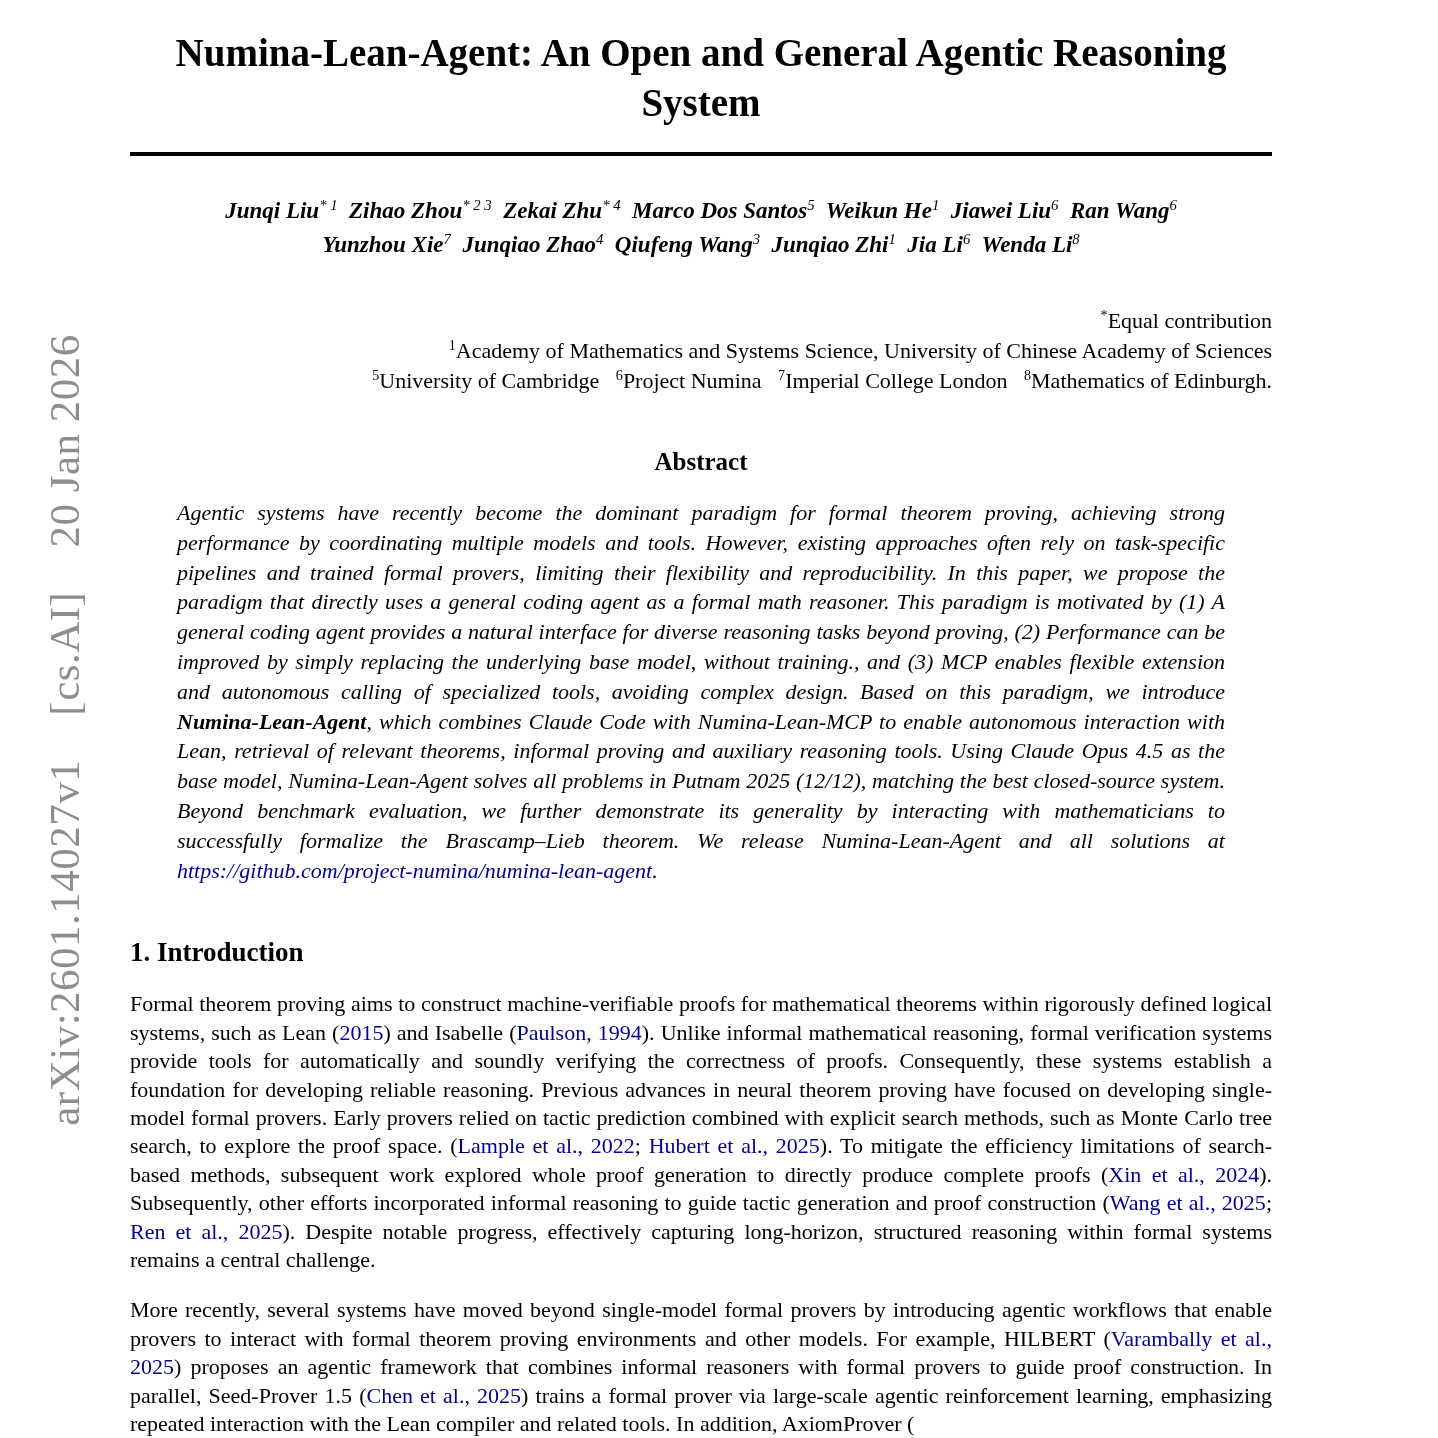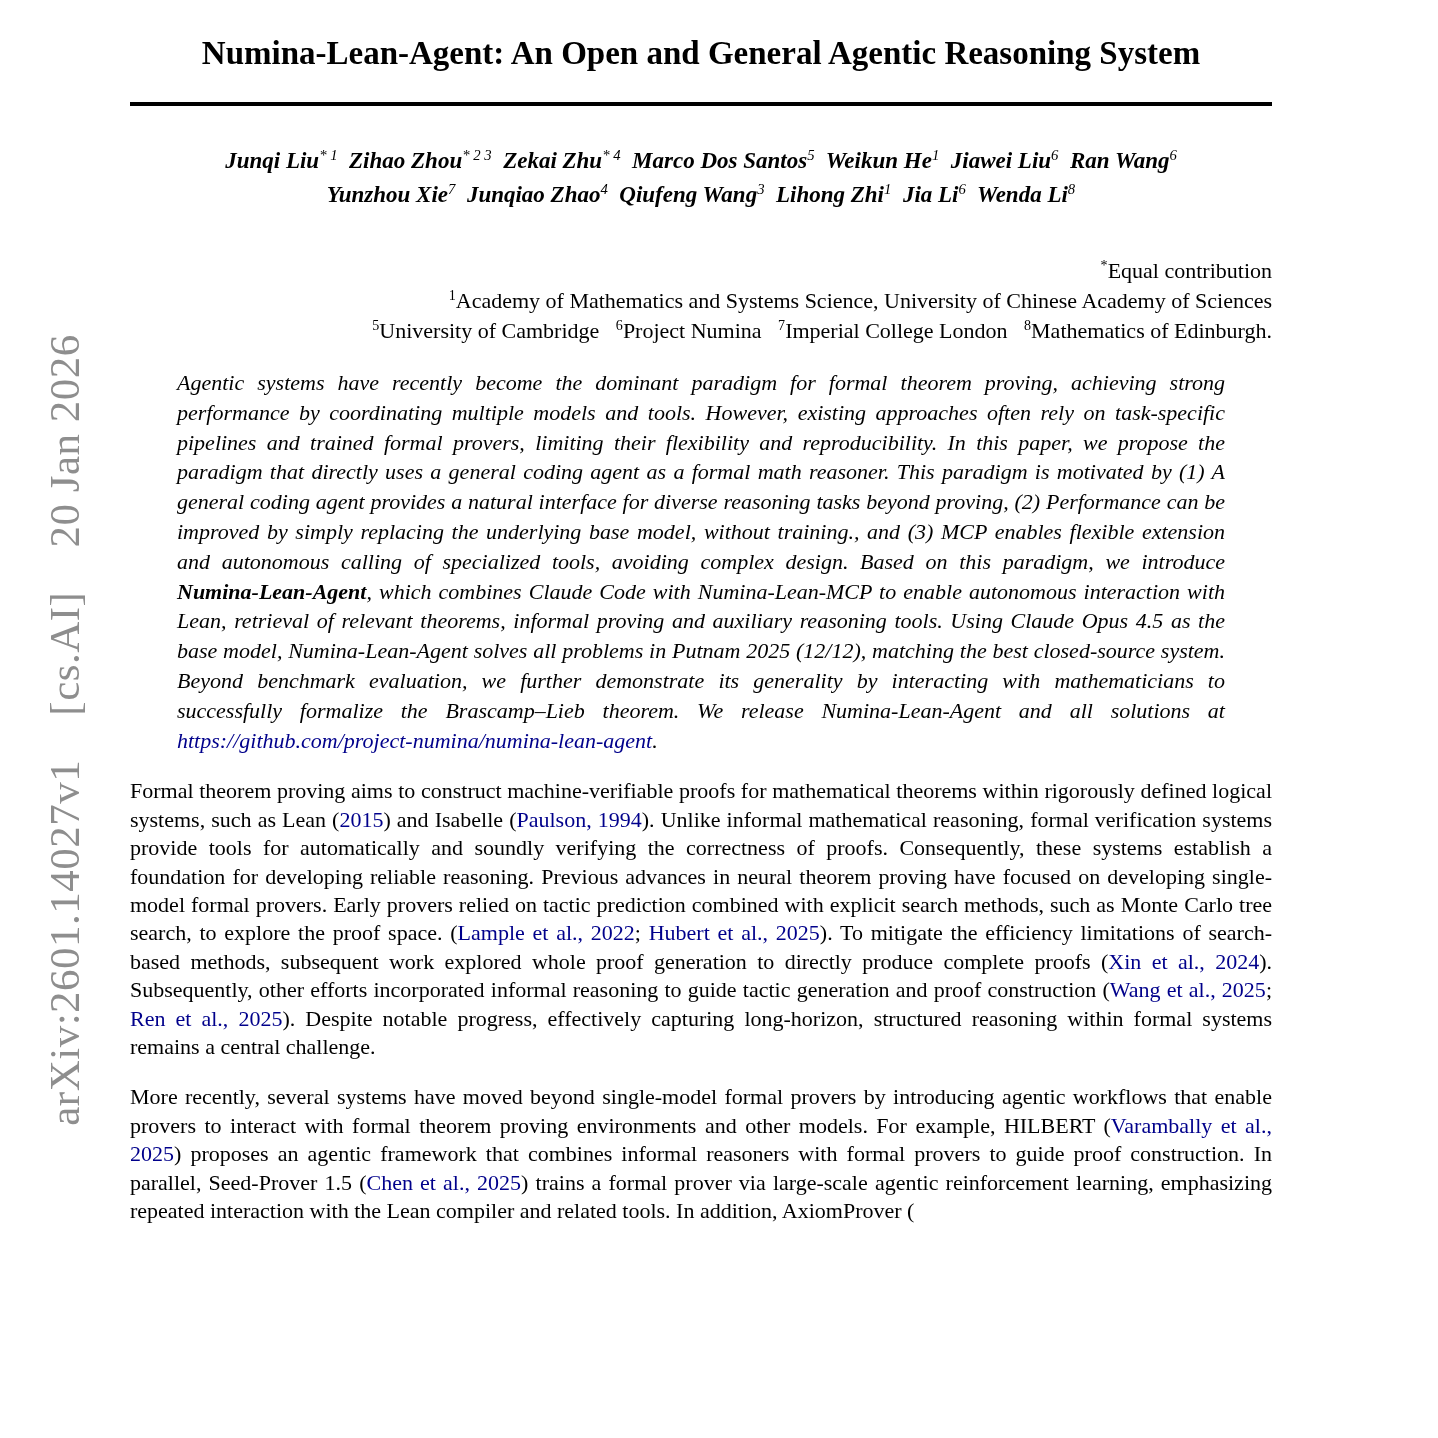--- a/index.html
+++ b/index.html
@@ -28,21 +28,21 @@
     transform:translate(-50%,-50%) rotate(-90deg);
     transform-origin:center center;
     white-space:nowrap;
     font-size:43px;
     color:var(--sidebar);
     letter-spacing:0.5px;
   }
   .title{
     margin:28px 0 0 0;
     text-align:center;
-    font-size:33px;
+    font-size:39px;
     font-weight:bold;
     line-height:50px;
   }
   .title-rule{
     border:none;
     border-top:4px solid #000;
     margin:24px 0 0 0;
     width:100%;
   }
   .authors{
@@ -106,27 +106,29 @@
 <div class="page">
 
   <h1 class="title">
     <span>Numina-Lean-Agent: An Open and General Agentic Reasoning System</span><br>
   </h1>
 
   <hr class="title-rule">
 
   <div class="authors">
     <div class="authors-line"><span class="b">Junqi Liu</span><sup>* 1</sup><span>  </span><span class="b">Zihao Zhou</span><sup>* 2 3</sup><span>  </span><span class="b">Zekai Zhu</span><sup>* 4</sup><span>  </span><span class="b">Marco Dos Santos</span><sup>5</sup><span>  </span><span class="b">Weikun He</span><sup>1</sup><span>  </span><span class="b">Jiawei Liu</span><sup>6</sup><span>  </span><span class="b">Ran Wang</span><sup>6</sup></div>
-    <div class="authors-line"><span class="b">Yunzhou Xie</span><sup>7</sup><span>  </span><span class="b">Junqiao Zhao</span><sup>4</sup><span>  </span><span class="b">Qiufeng Wang</span><sup>3</sup><span>  </span><span class="b">Lihong Zhi</span><sup>1</sup><span>  </span><span class="b">Jia Li</span><sup>6</sup><span>  </span><span class="b">Wenda Li</span><sup>8</sup></div>
+    <div class="authors-line"><span class="b">Yunzhou Xie</span><sup>7</sup><span>  </span><span class="b">Junqiao Zhao</span><sup>4</sup><span>  </span><span class="b">Qiufeng Wang</span><sup>3</sup><span>  </span><span class="b">Junqiao Zhi</span><sup>1</sup><span>  </span><span class="b">Jia Li</span><sup>6</sup><span>  </span><span class="b">Wenda Li</span><sup>8</sup></div>
   </div>
 
   <div class="affils">
     <div class="affil-line"><sup>*</sup><span>Equal contribution</span></div>
     <div class="affil-line"><sup>1</sup><span>Academy of Mathematics and Systems Science, University of Chinese Academy of Sciences</span></div>
     <div class="affil-line"><sup>5</sup><span>University of Cambridge   </span><sup>6</sup><span>Project Numina   </span><sup>7</sup><span>Imperial College London   </span><sup>8</sup><span>Mathematics of Edinburgh.</span></div>
   </div>
 
+  <div class="abstract-heading">Abstract</div>
   <div class="abstract-body"><span>Agentic systems have recently become the dominant paradigm for formal theorem proving, achieving strong performance by coordinating multiple models and tools. However, existing approaches often rely on task-specific pipelines and trained formal provers, limiting their flexibility and reproducibility. In this paper, we propose the paradigm that directly uses a general coding agent as a formal math reasoner. This paradigm is motivated by (1) A general coding agent provides a natural interface for diverse reasoning tasks beyond proving, (2) Performance can be improved by simply replacing the underlying base model, without training., and (3) MCP enables flexible extension and autonomous calling of specialized tools, avoiding complex design. Based on this paradigm, we introduce </span><span class="b">Numina-Lean-Agent</span><span>, which combines Claude Code with Numina-Lean-MCP to enable autonomous interaction with Lean, retrieval of relevant theorems, informal proving and auxiliary reasoning tools. Using Claude Opus 4.5 as the base model, Numina-Lean-Agent solves all problems in Putnam 2025 (12/12), matching the best closed-source system. Beyond benchmark evaluation, we further demonstrate its generality by interacting with mathematicians to successfully formalize the Brascamp–Lieb theorem. We release Numina-Lean-Agent and all solutions at </span><span class="lnk">https://github.com/project-numina/numina-lean-agent</span><span>.</span></div>
 
+  <div class="section-heading">1. Introduction</div>
   <div class="para"><span>Formal theorem proving aims to construct machine-verifiable proofs for mathematical theorems within rigorously defined logical systems, such as Lean (</span><span class="lnk">2015</span><span>) and Isabelle (</span><span class="lnk">Paulson, 1994</span><span>).  Unlike informal mathematical reasoning, formal verification systems provide tools for automatically and soundly verifying the correctness of proofs. Consequently, these systems establish a foundation for developing reliable reasoning. Previous advances in neural theorem proving have focused on developing single-model formal provers. Early provers relied on tactic prediction combined with explicit search methods, such as Monte Carlo tree search, to explore the proof space. (</span><span class="lnk">Lample et al., 2022</span><span>; </span><span class="lnk">Hubert et al., 2025</span><span>).  To mitigate the efficiency limitations of search-based methods, subsequent work explored whole proof generation to directly produce complete proofs (</span><span class="lnk">Xin et al., 2024</span><span>). Subsequently, other efforts incorporated informal reasoning to guide tactic generation and proof construction (</span><span class="lnk">Wang et al., 2025</span><span>; </span><span class="lnk">Ren et al., 2025</span><span>). Despite notable progress, effectively capturing long-horizon, structured reasoning within formal systems remains a central challenge.</span></div>
   <div class="para"><span>More recently, several systems have moved beyond single-model formal provers by introducing agentic workflows that enable provers to interact with formal theorem proving environments and other models. For example, HILBERT (</span><span class="lnk">Varambally et al., 2025</span><span>) proposes an agentic framework that combines informal reasoners with formal provers to guide proof construction. In parallel, Seed-Prover 1.5 (</span><span class="lnk">Chen et al., 2025</span><span>) trains a formal prover via large-scale agentic reinforcement learning, emphasizing repeated interaction with the Lean compiler and related tools. In addition, AxiomProver (</span></div>
 
 </div>
 
 </body></html>

